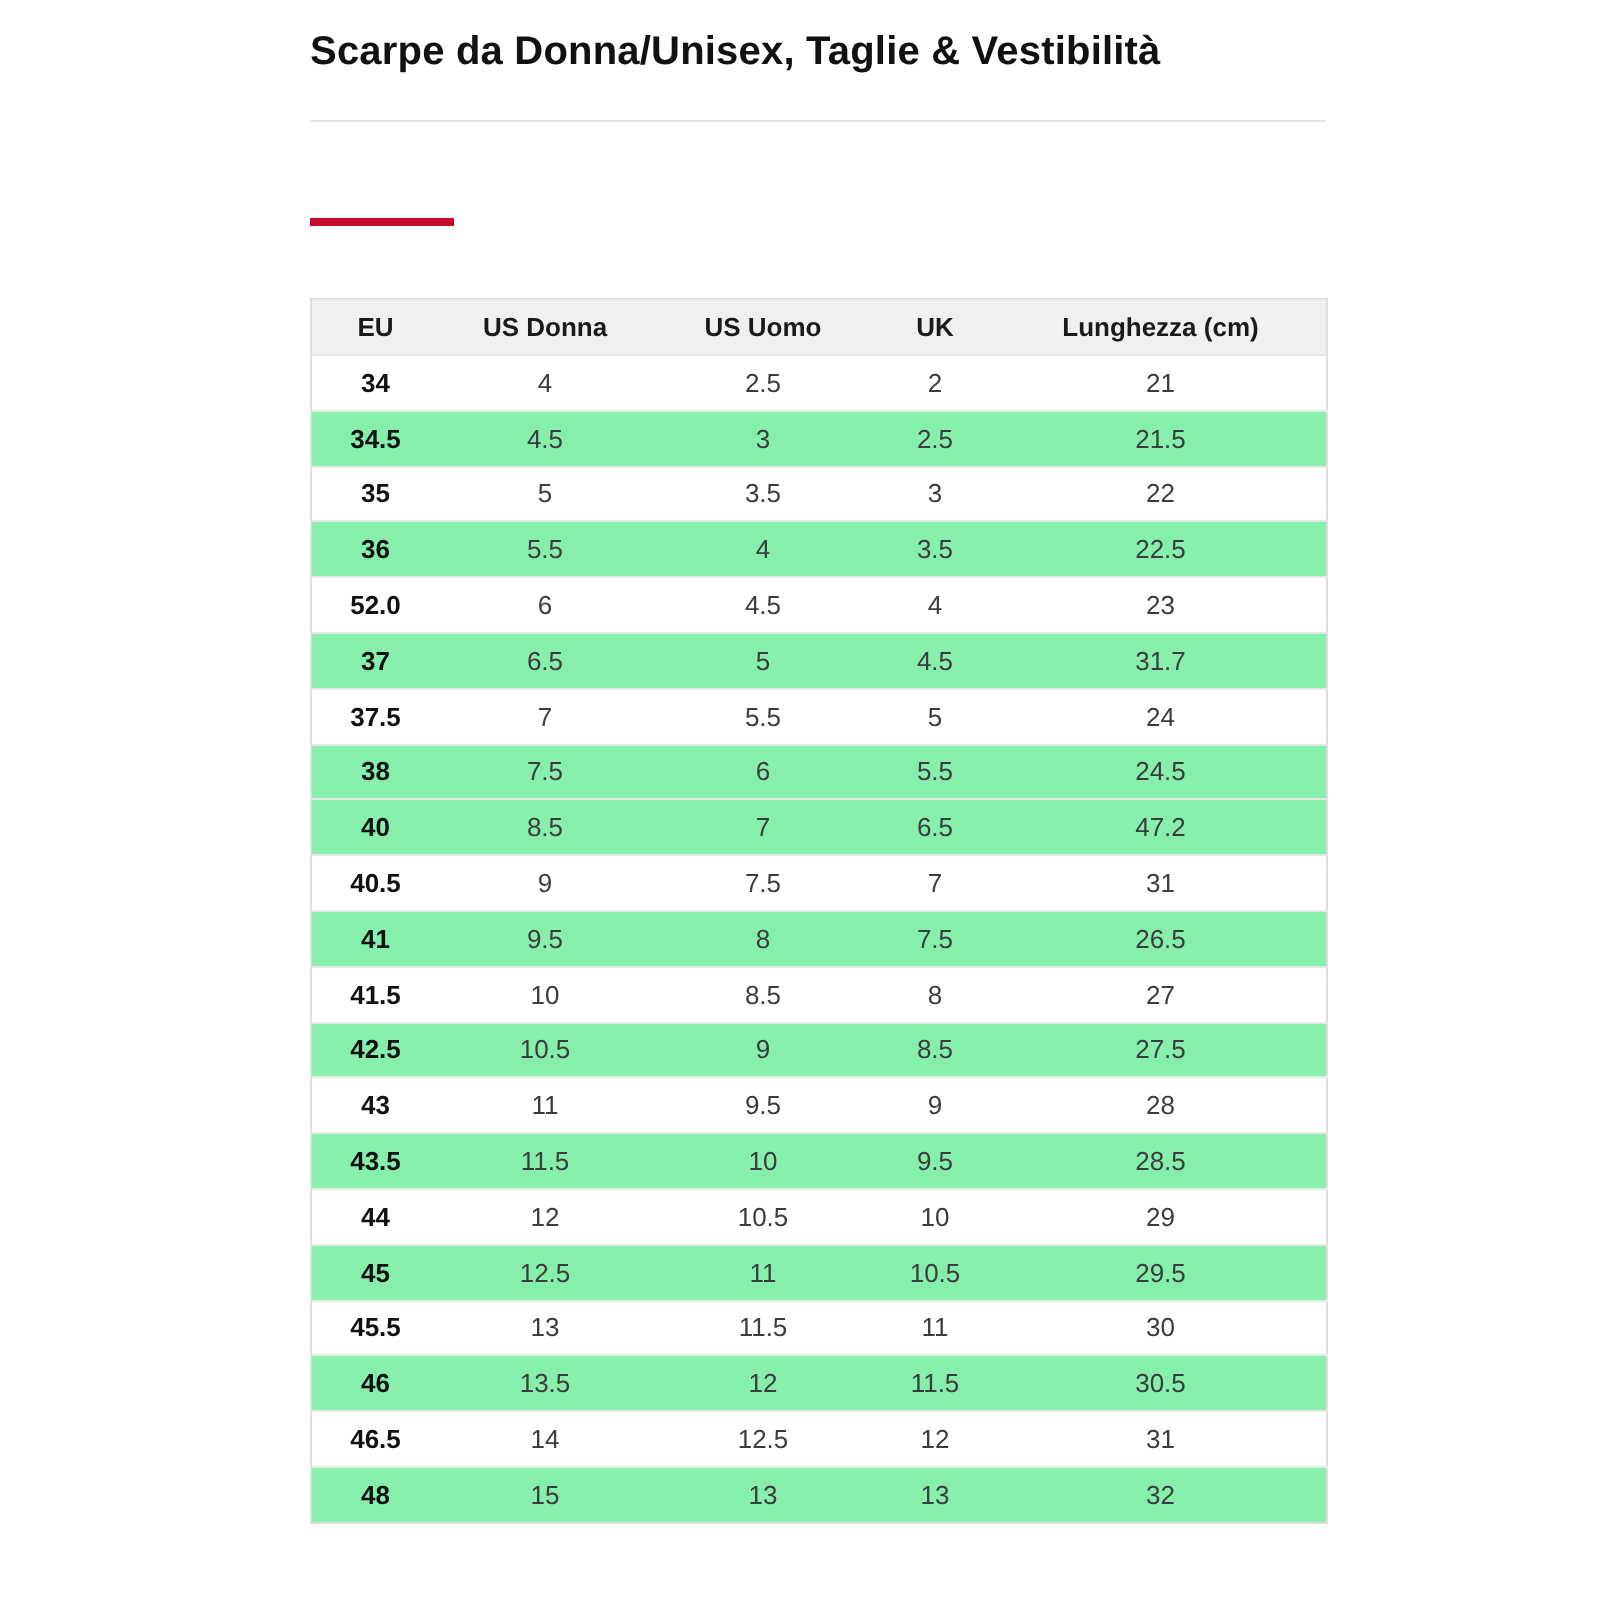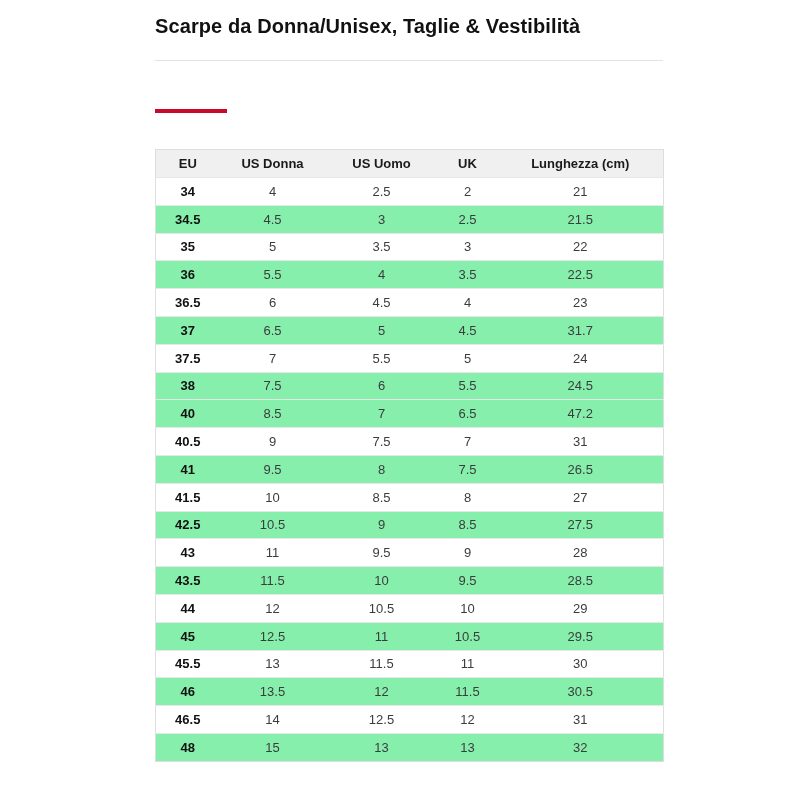--- a/index.html
+++ b/index.html
@@ -124,21 +124,21 @@
           <td>22</td>
         </tr>
         <tr class="stripe">
           <td class="col-eu">36</td>
           <td>5.5</td>
           <td>4</td>
           <td>3.5</td>
           <td>22.5</td>
         </tr>
         <tr>
-          <td class="col-eu">36.5</td>
+          <td class="col-eu">52.0</td>
           <td>6</td>
           <td>4.5</td>
           <td>4</td>
           <td>23</td>
         </tr>
         <tr class="stripe">
           <td class="col-eu">37</td>
           <td>6.5</td>
           <td>5</td>
           <td>4.5</td>

